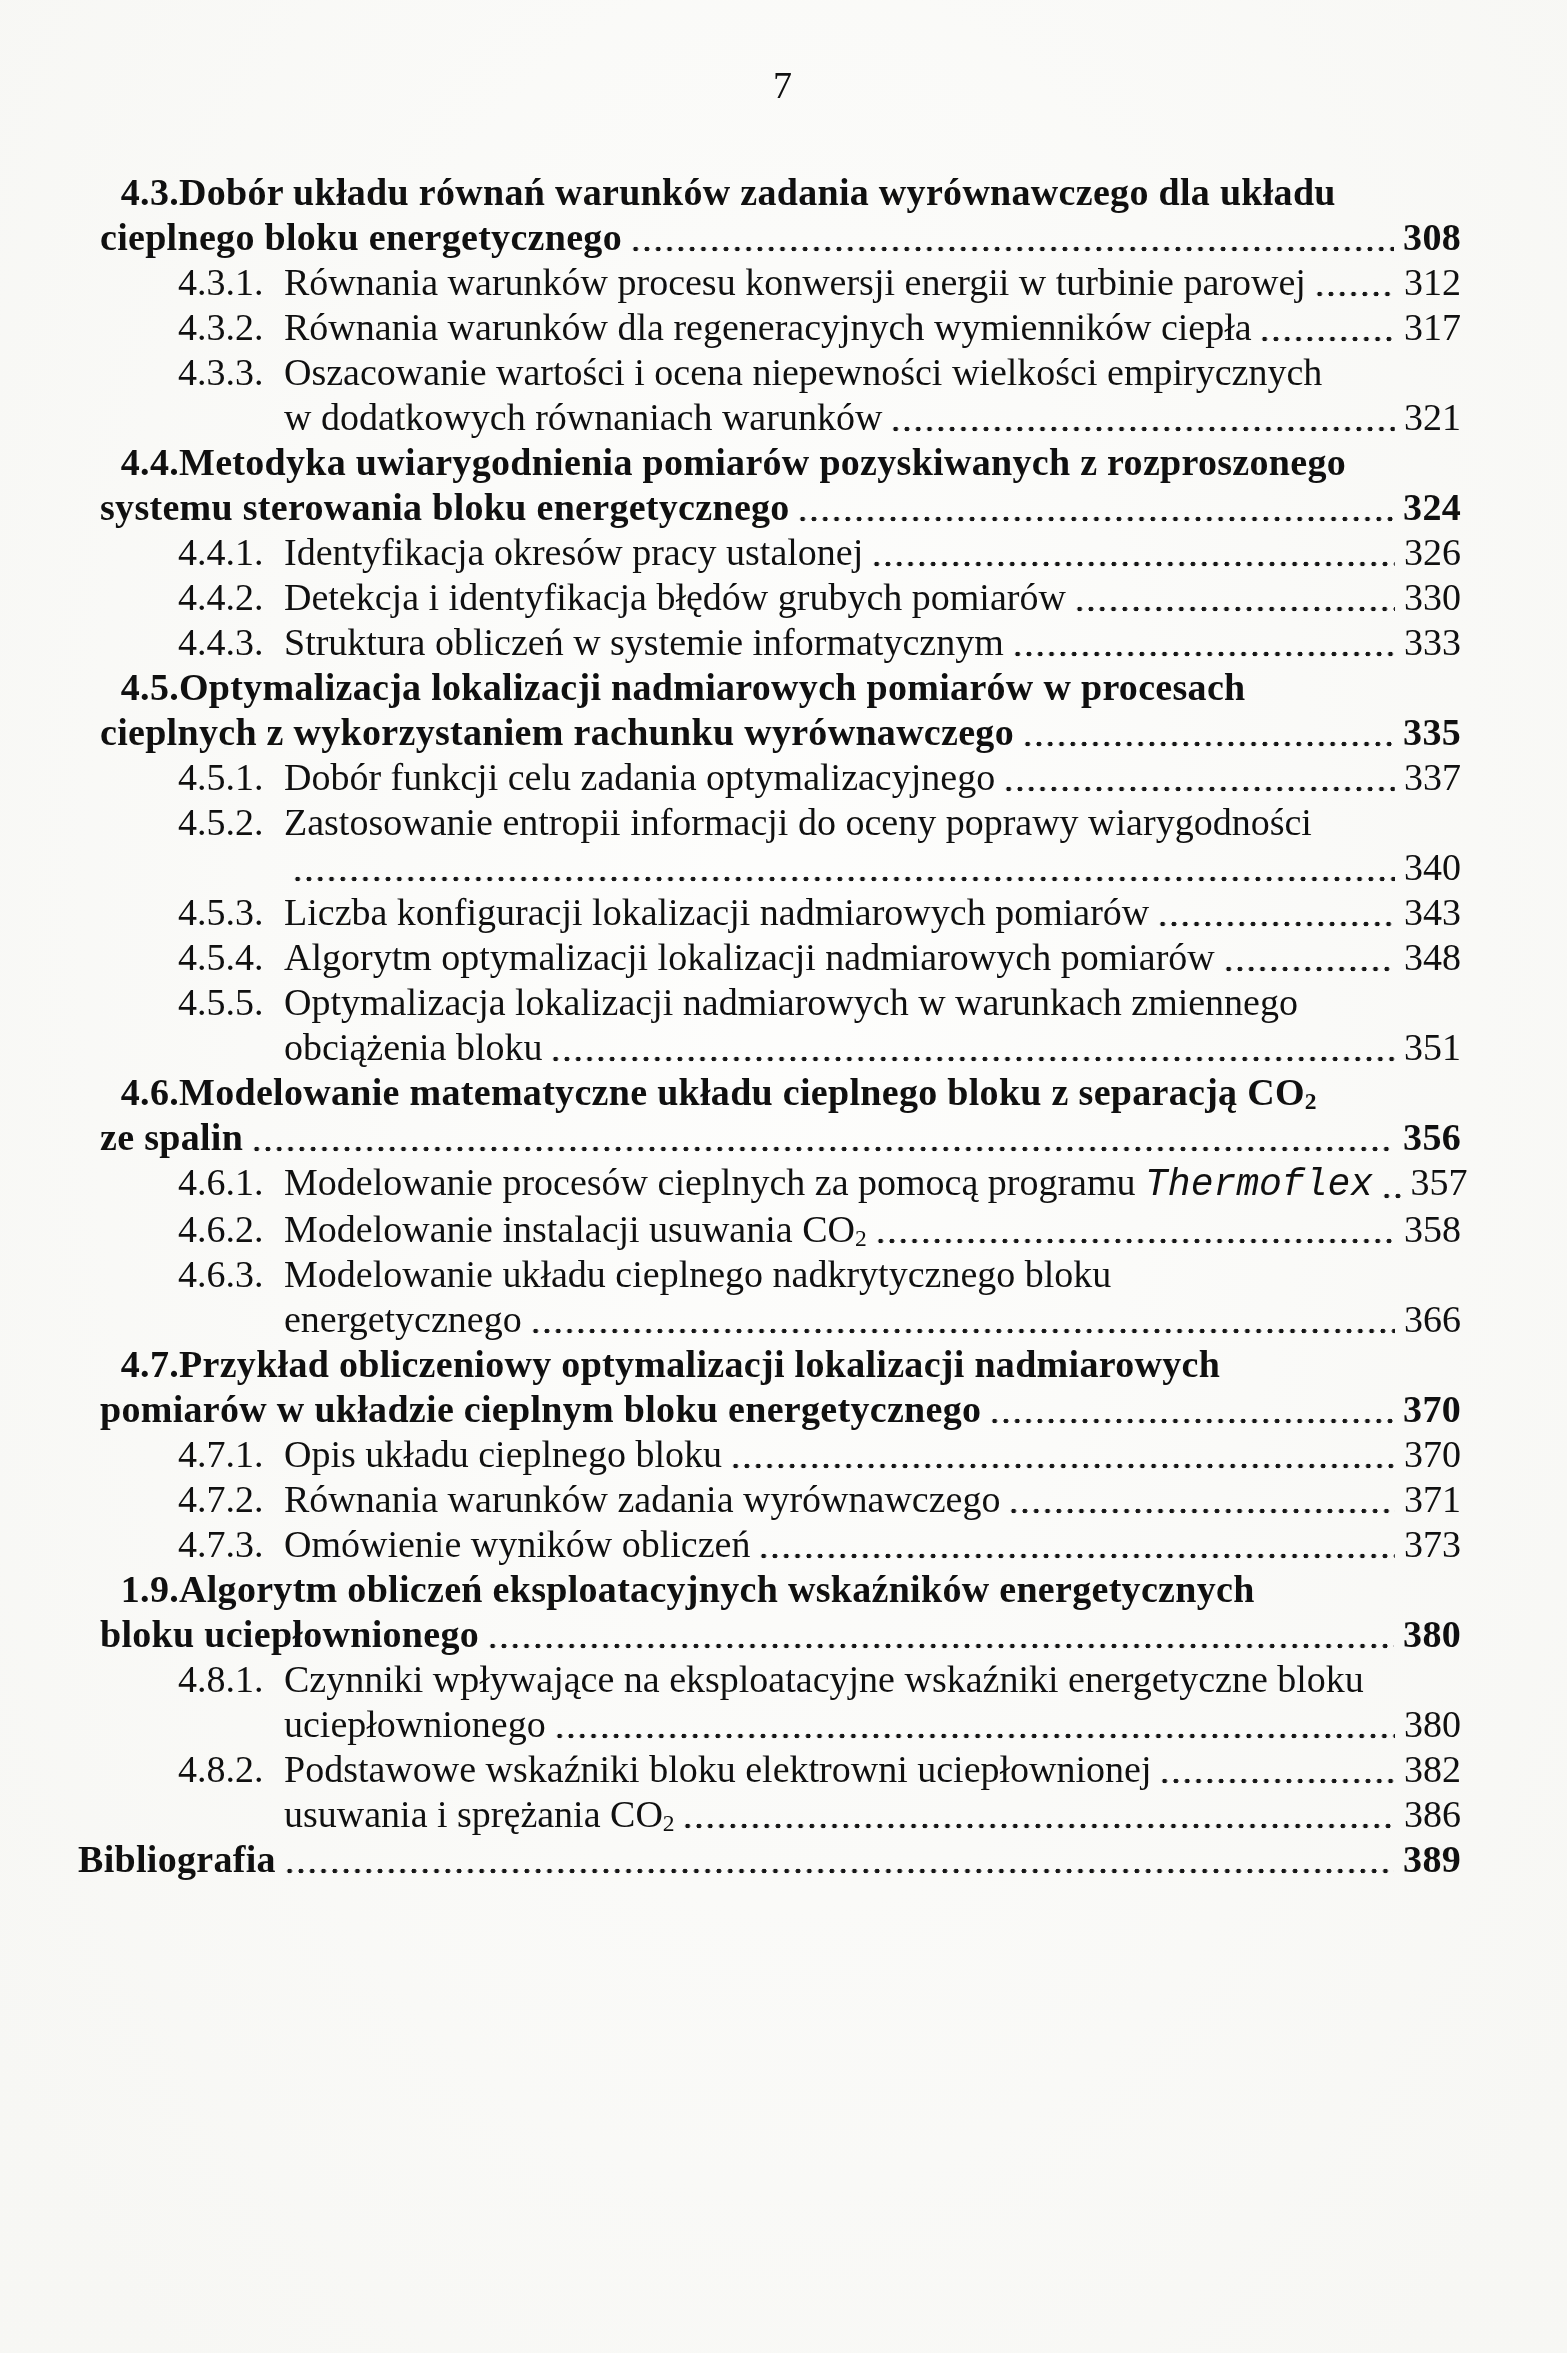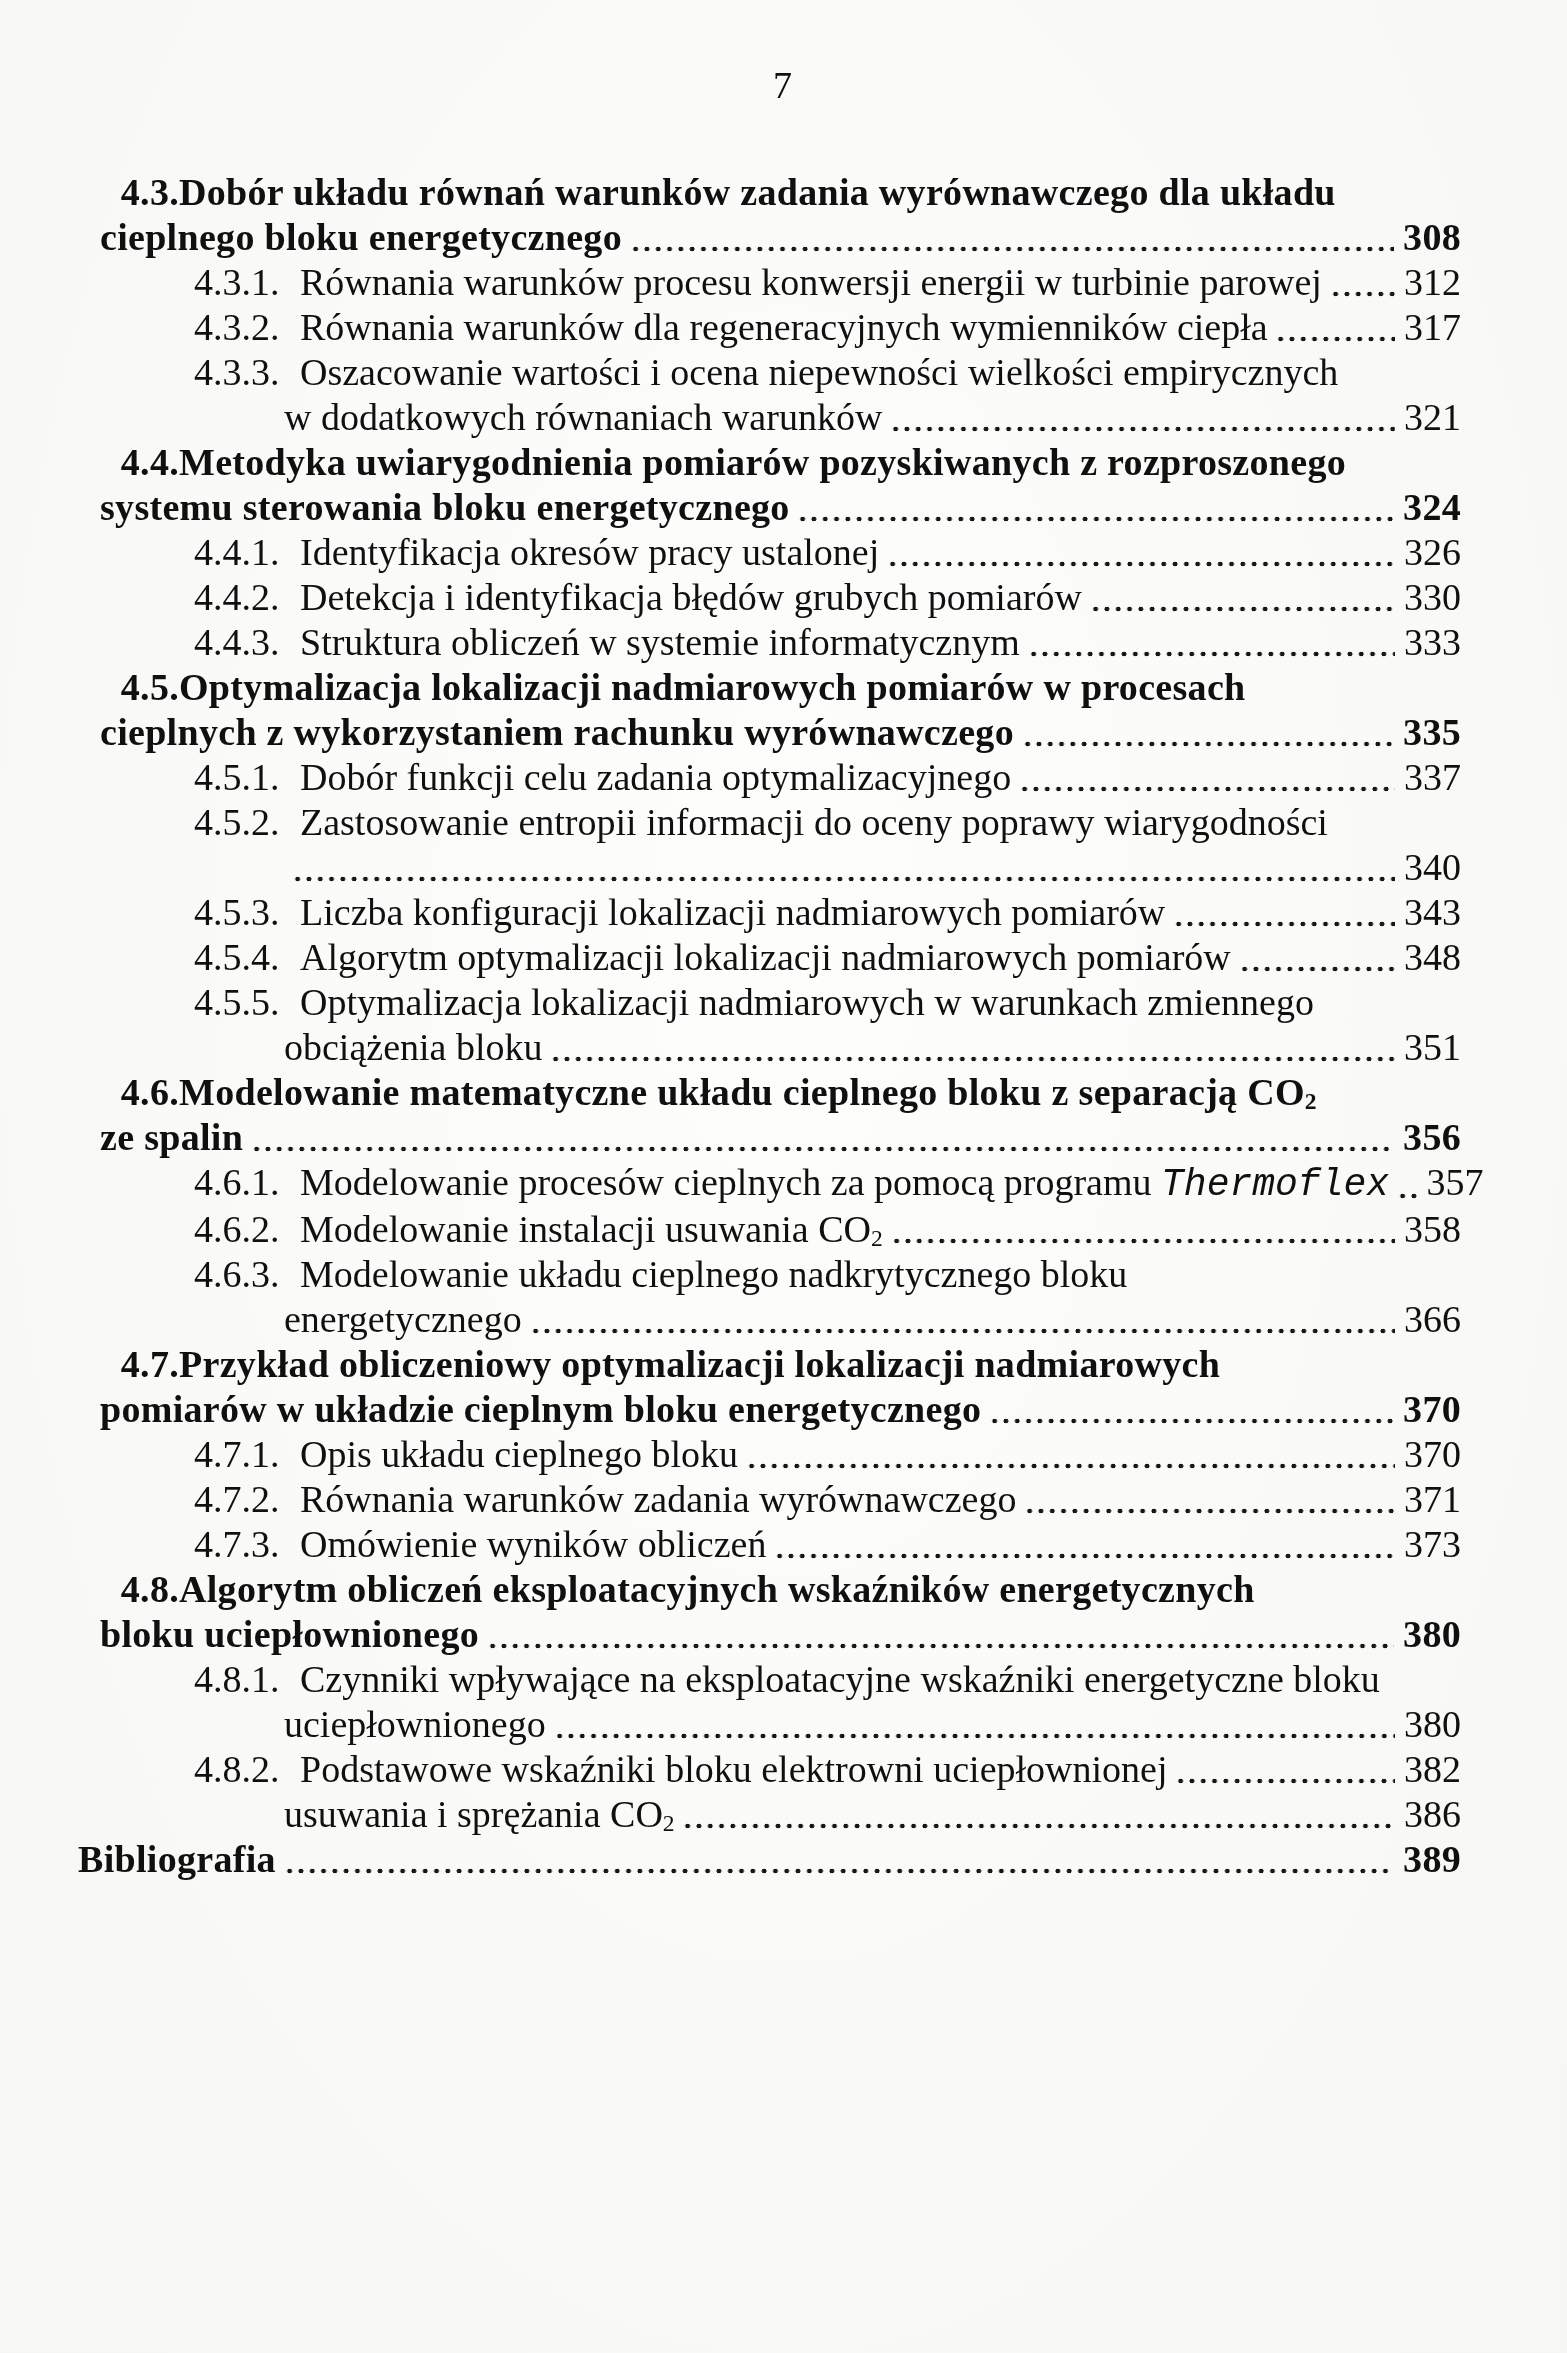--- a/index.html
+++ b/index.html
@@ -46,21 +46,21 @@
     line-height: 45px;
     white-space: nowrap;
   }
   .row .num { flex: 0 0 auto; }
   .row .txt { flex: 0 0 auto; }
   .l1h, .l1c, .bib { font-weight: 700; letter-spacing: 0.3px; }
   .l1h { padding-left: 103px; }
   .l1h .num { width: 76px; text-align: right; }
   .l1c { padding-left: 100px; }
   .l2h { padding-left: 178px; }
-  .l2h .num { width: 106px; margin-left: 16px; }
+  .l2h .num { width: 106px; }
   .l2c { padding-left: 284px; }
   .bib { padding-left: 78px; margin-top: 0; }
   .leader {
     flex: 1 1 auto;
     min-width: 21px;
     margin: 0 8.7px 0 7.8px;
     background-image: radial-gradient(circle, #161616 2.1px, rgba(0,0,0,0) 2.7px);
     background-size: 11.3px 10.4px;
     background-repeat: repeat-x;
     background-position: left bottom 5.2px;
@@ -251,21 +251,21 @@
     <span class="leader"></span>
     <span class="pg">371</span>
   </div>
       <div class="row l2h">
     <span class="num">4.7.3.</span>
     <span class="txt"><span class="t">Omówienie wyników obliczeń</span></span>
     <span class="leader"></span>
     <span class="pg">373</span>
   </div>
       <div class="row l1h nopage">
-    <span class="num">4.8.</span>
+    <span class="num">1.9.</span>
     <span class="txt"><span class="t">Algorytm obliczeń eksploatacyjnych wskaźników energetycznych</span></span>
 
   </div>
       <div class="row l1c">
 
     <span class="txt"><span class="t">bloku uciepłownionego</span></span>
     <span class="leader"></span>
     <span class="pg">380</span>
   </div>
       <div class="row l2h nopage">

